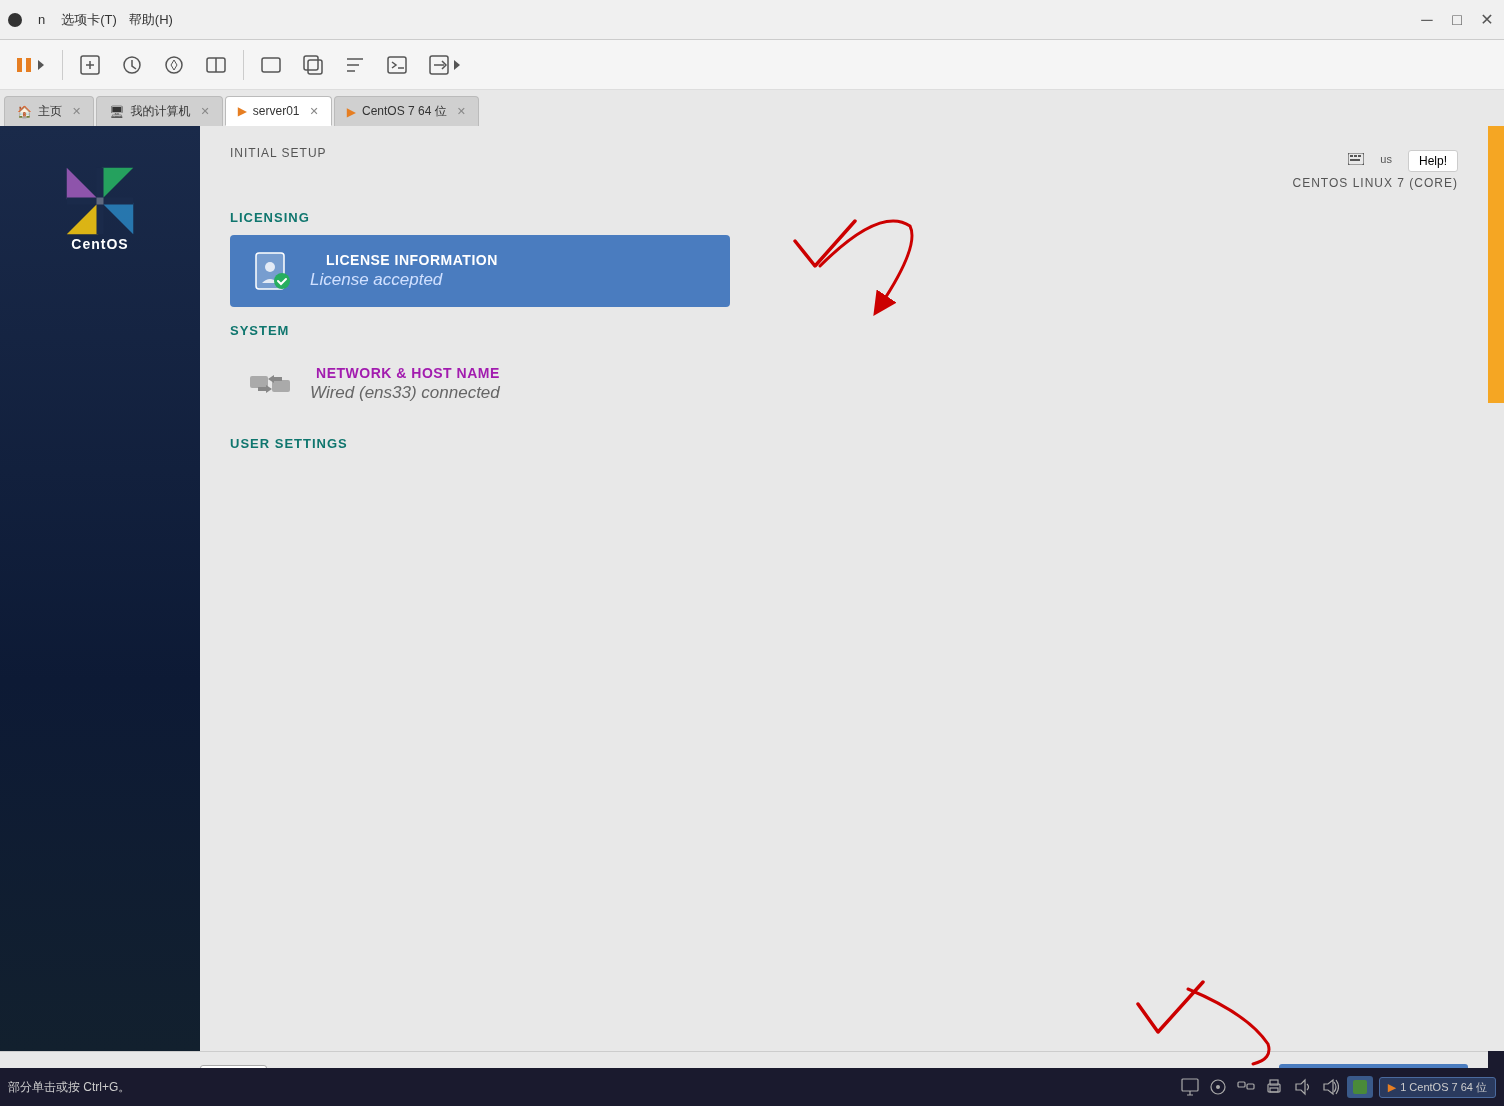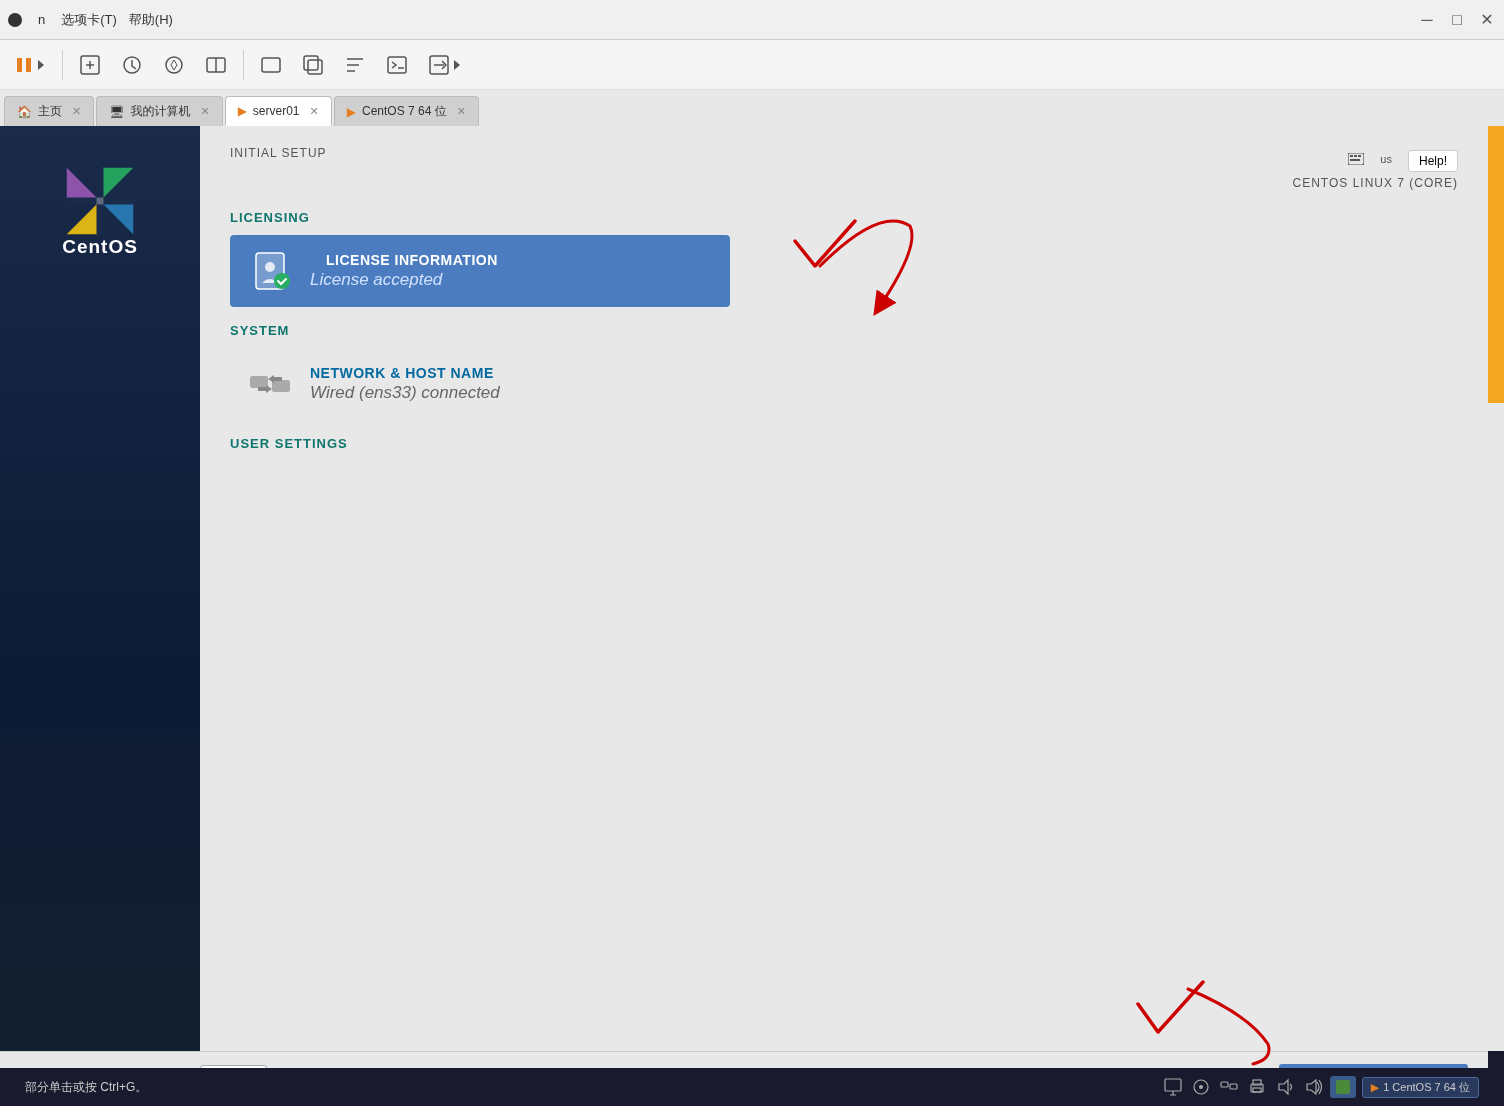--- a/index.html
+++ b/index.html
@@ -132,21 +132,21 @@
       width: 200px;
       bottom: 55px;
       background: linear-gradient(180deg, #1a2a4a 0%, #0d1a35 60%, #12202e 100%);
       display: flex;
       flex-direction: column;
       align-items: center;
       padding-top: 40px;
     }
     .centos-label {
       color: white;
-      font-size: 19px;
+      font-size: 14px;
       font-weight: bold;
       letter-spacing: 1px;
     }
 
     
     .main-content {
       position: absolute;
       top: 126px;
       left: 200px;
       right: 16px;
@@ -231,21 +231,21 @@
       align-items: center;
       justify-content: center;
     }
     .config-item-text-title {
       font-size: 14px;
       font-weight: bold;
       text-transform: uppercase;
       letter-spacing: 0.5px;
     }
     .config-item.highlighted .config-item-text-title { color: white; padding-left: 16px; }
-    .config-item.normal .config-item-text-title { color: #0369a1; }
+    .config-item.normal .config-item-text-title { color: #a21caf; text-align: right; }
     .config-item-text-sub {
       font-size: 17px;
       margin-top: 2px;
       font-style: italic;
     }
     .config-item.highlighted .config-item-text-sub { color: #d0e0ff; }
     .config-item.normal .config-item-text-sub { color: #666; }
 
     
     .bottom-bar {
@@ -299,21 +299,21 @@
     .taskbar {
       position: absolute;
       bottom: 0;
       left: 0;
       right: 0;
       height: 40px;
       background: #1a1a2e;
       display: flex;
       align-items: center;
       justify-content: space-between;
-      padding: 0 25px;
+      padding: 0 8px;
     }
     .taskbar-left {
       font-size: 12px;
       color: #ccc;
     }
     .taskbar-right {
       display: flex;
       align-items: center;
       gap: 6px;
     }

